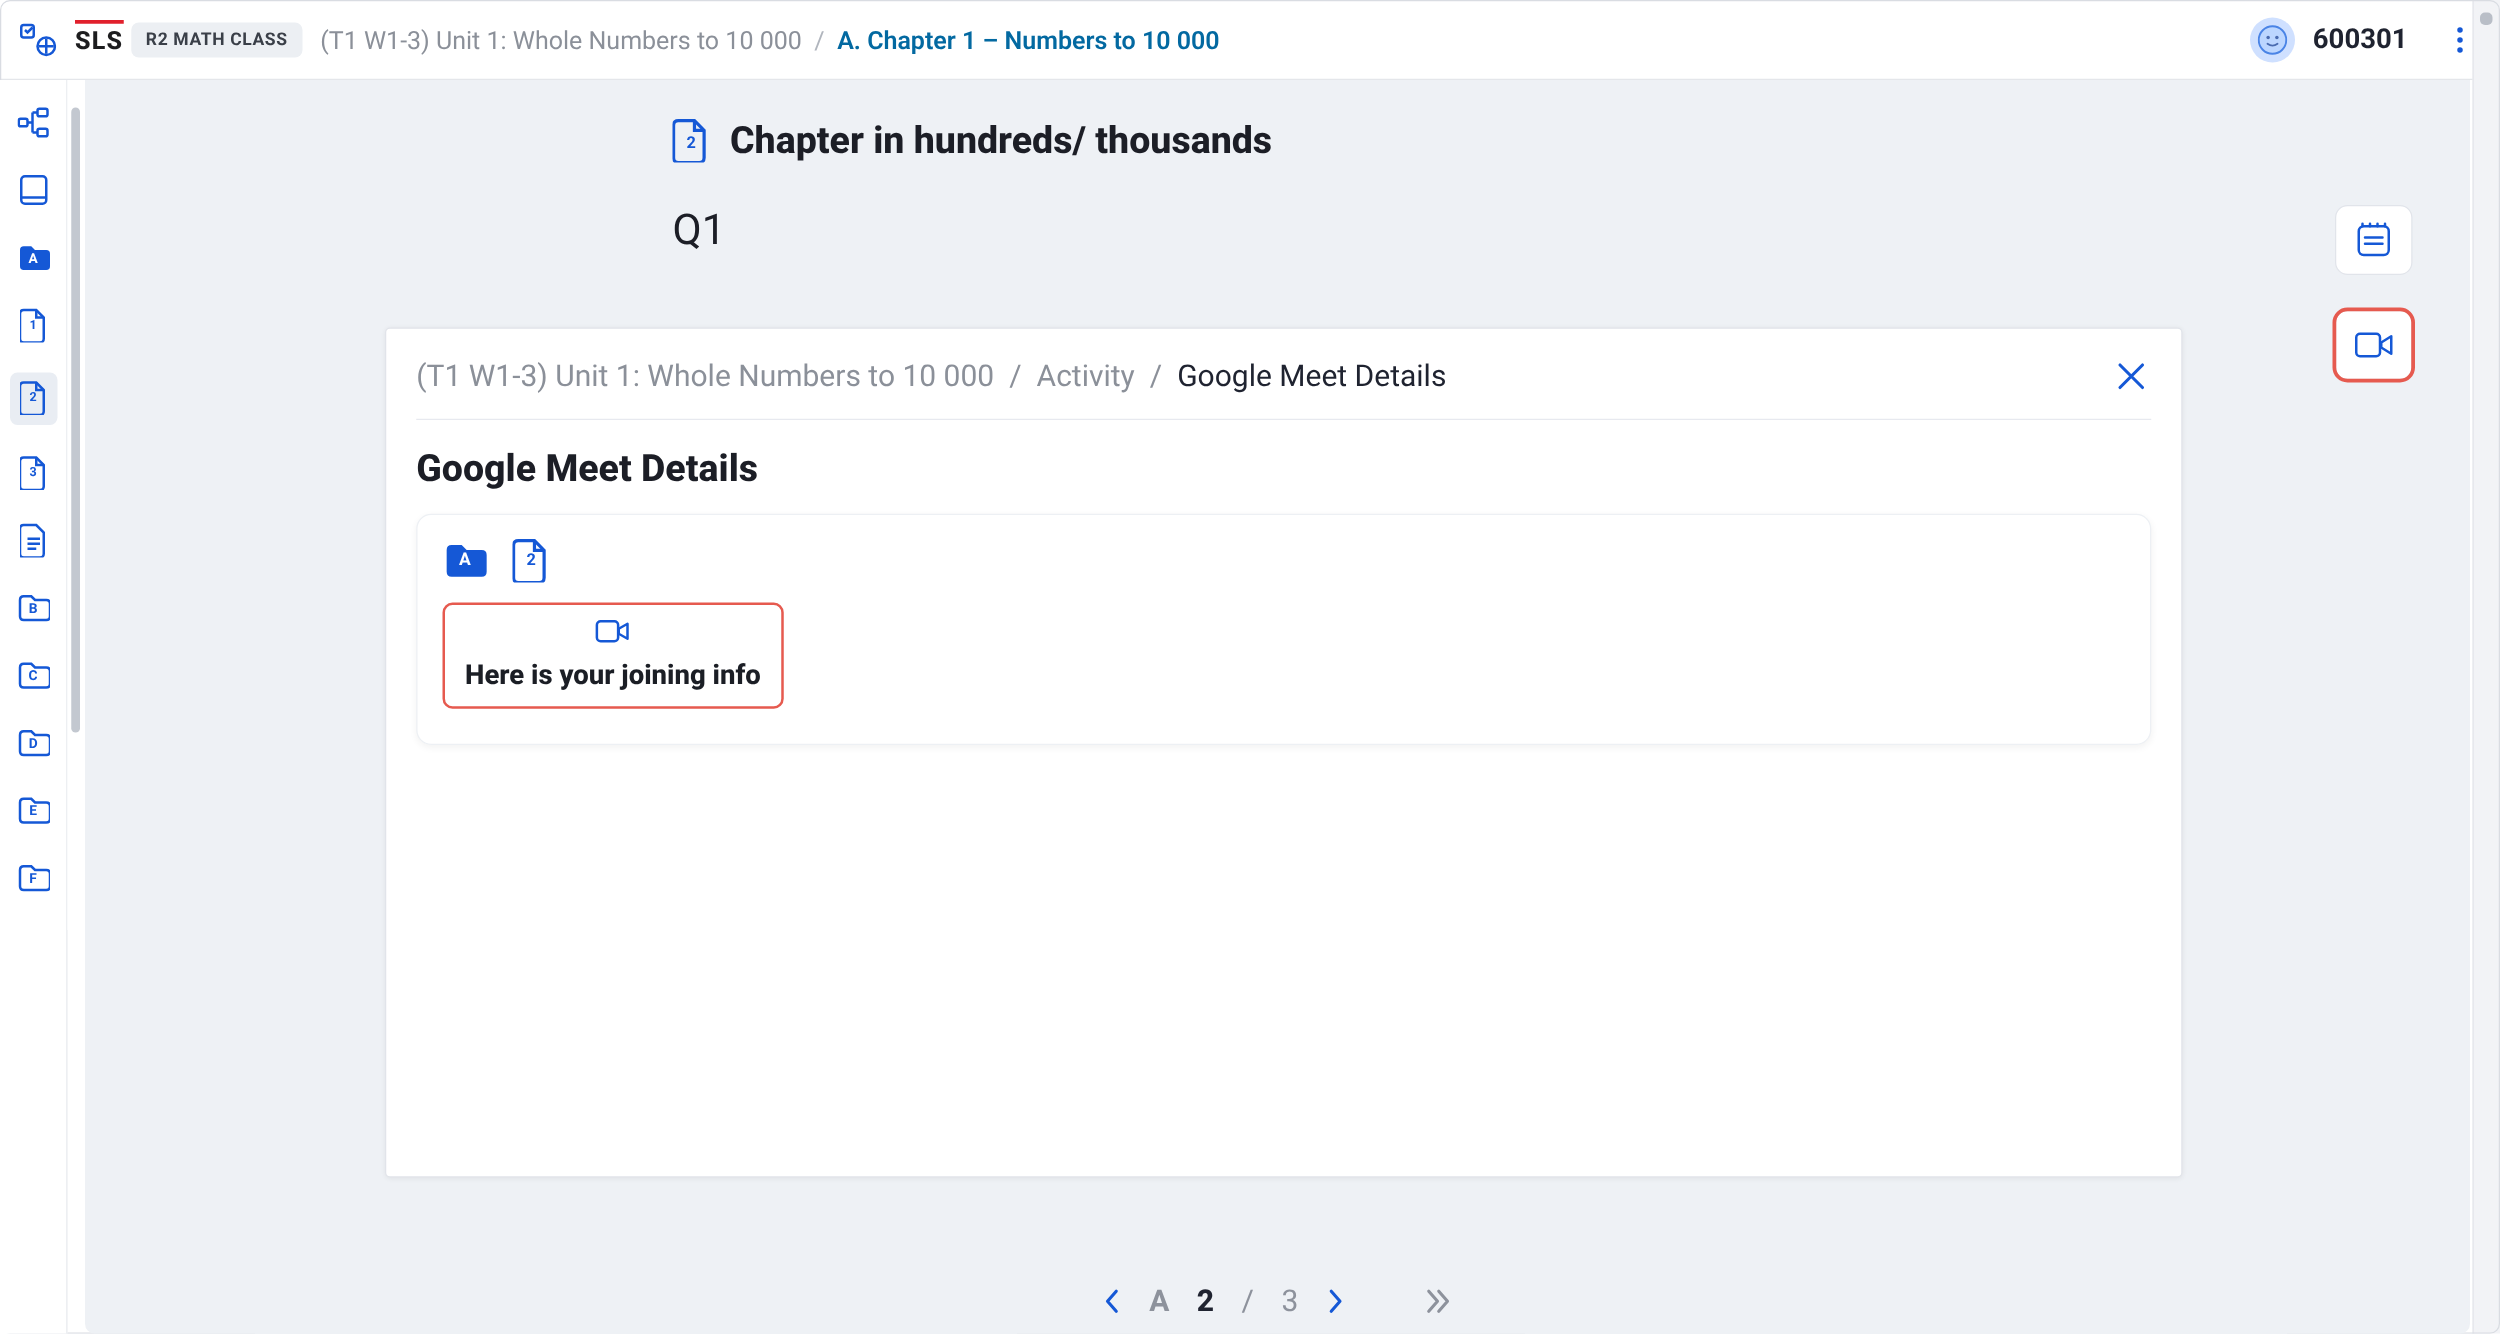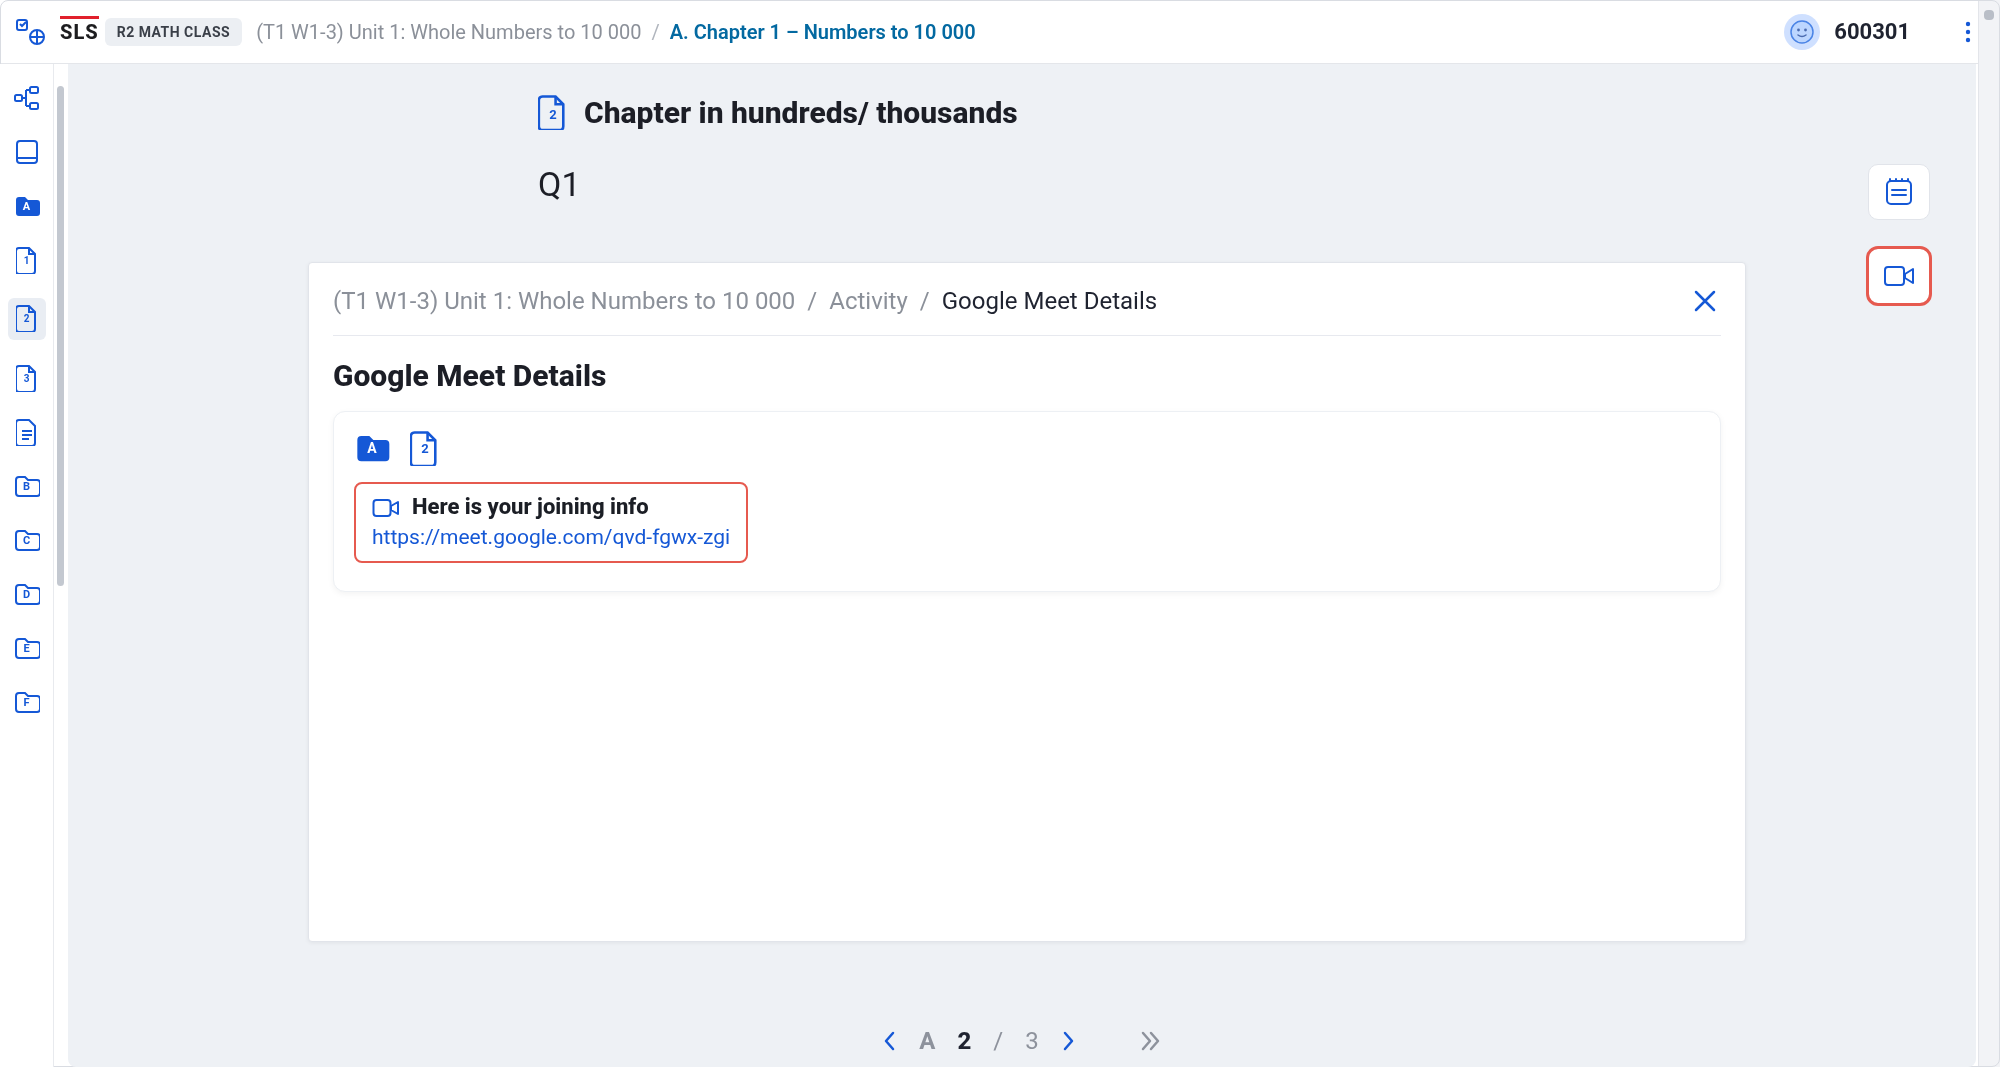--- a/index.html
+++ b/index.html
@@ -21,21 +21,21 @@
     padding: 6px 12px; border-radius: 6px; margin-right: 14px; letter-spacing: .5px;
   }
   .crumbs { display: flex; align-items: center; gap: 10px; font-size: 20px; color: #8b9099; }
   .crumbs .sep { color: #b0b5bd; }
   .crumbs .cur { color: #0369a1; font-weight: 600; }
   .hdr-right { margin-left: auto; display: flex; align-items: center; gap: 14px; }
   .avatar {
     width: 36px; height: 36px; border-radius: 50%; background: #cfe0ff;
     display: inline-flex; align-items: center; justify-content: center; font-size: 20px;
   }
-  .user-id { font-size: 22px; font-weight: 700; color: #1f2330; margin-right: 24px; }
+  .user-id { font-size: 22px; font-weight: 700; color: #1f2330; margin-right: 8px; }
   .kebab { width: 40px; height: 40px; display: inline-flex; align-items: center; justify-content: center; }
 
   
   .rail {
     position: absolute; top: 64px; left: 0; width: 54px; bottom: 0;
     background: #fff; border-right: 1px solid #e8eaee;
     display: flex; flex-direction: column; align-items: center; padding-top: 18px; gap: 22px;
   }
   .rail .icon {
     width: 30px; height: 32px; display: inline-flex; align-items: center; justify-content: center;
@@ -90,21 +90,21 @@
     padding:18px 20px 28px; box-shadow: 0 2px 6px rgba(0,0,0,0.05);
   }
   .chips { display:flex; gap:20px; margin-bottom:16px; }
   .chip-folder, .chip-page { position:relative; display:inline-flex; align-items:center; justify-content:center; }
   .chip-folder .letter { position:absolute; color:#fff; font-weight:700; font-size:14px; }
   .chip-page .num { position:absolute; color:#1558d6; font-weight:700; font-size:13px; }
 
   .join-box {
     border:2px solid #e65a4f; border-radius:8px; padding:10px 16px 12px; display:inline-block;
   }
-  .join-head { display:flex; align-items:flex-end; gap:12px; }
+  .join-head { display:flex; align-items:center; gap:12px;flex-direction:column; }
   .join-title { font-size:22px; font-weight:800; color:#1b1e25; }
   .join-link { color:#1558d6; font-size:21px; margin-top:6px; }
 
   
   .float-col { position:absolute; right:46px; top:100px; display:flex; flex-direction:column; gap:28px; }
   .fab {
     width:62px; height:56px; background:#fff; border:1px solid #e1e4ea; border-radius:10px;
     display:inline-flex; align-items:center; justify-content:center;
   }
   .fab.video { outline:3px solid #e65a4f; outline-offset:-1px; }
@@ -311,21 +311,20 @@
       <div class="join-box">
         <div class="join-head">
           <span>
             <svg width="28" height="22" viewBox="0 0 28 22">
               <rect x="1.5" y="3" width="17" height="16" rx="3" fill="none" stroke="#1558d6" stroke-width="2"></rect>
               <path d="M19 9 l7 -4 v12 l-7 -4 z" fill="none" stroke="#1558d6" stroke-width="2" stroke-linejoin="round"></path>
             </svg>
           </span>
           <span class="join-title">Here is your joining info</span>
         </div>
-        <div class="join-link">https://meet.google.com/qvd-fgwx-zgi</div>
       </div>
     </div>
   </div>
 
   <div class="float-col">
     <span class="fab">
       <svg width="30" height="30" viewBox="0 0 30 30">
         <path d="M6 4 v-2 M12 4 v-2 M18 4 v-2 M24 4 v-2" stroke="#1558d6" stroke-width="2" stroke-linecap="round"></path>
         <rect x="3" y="4" width="24" height="23" rx="4" fill="none" stroke="#1558d6" stroke-width="2"></rect>
         <path d="M8 13 h14 M8 18 h14" stroke="#1558d6" stroke-width="2" stroke-linecap="round"></path>

